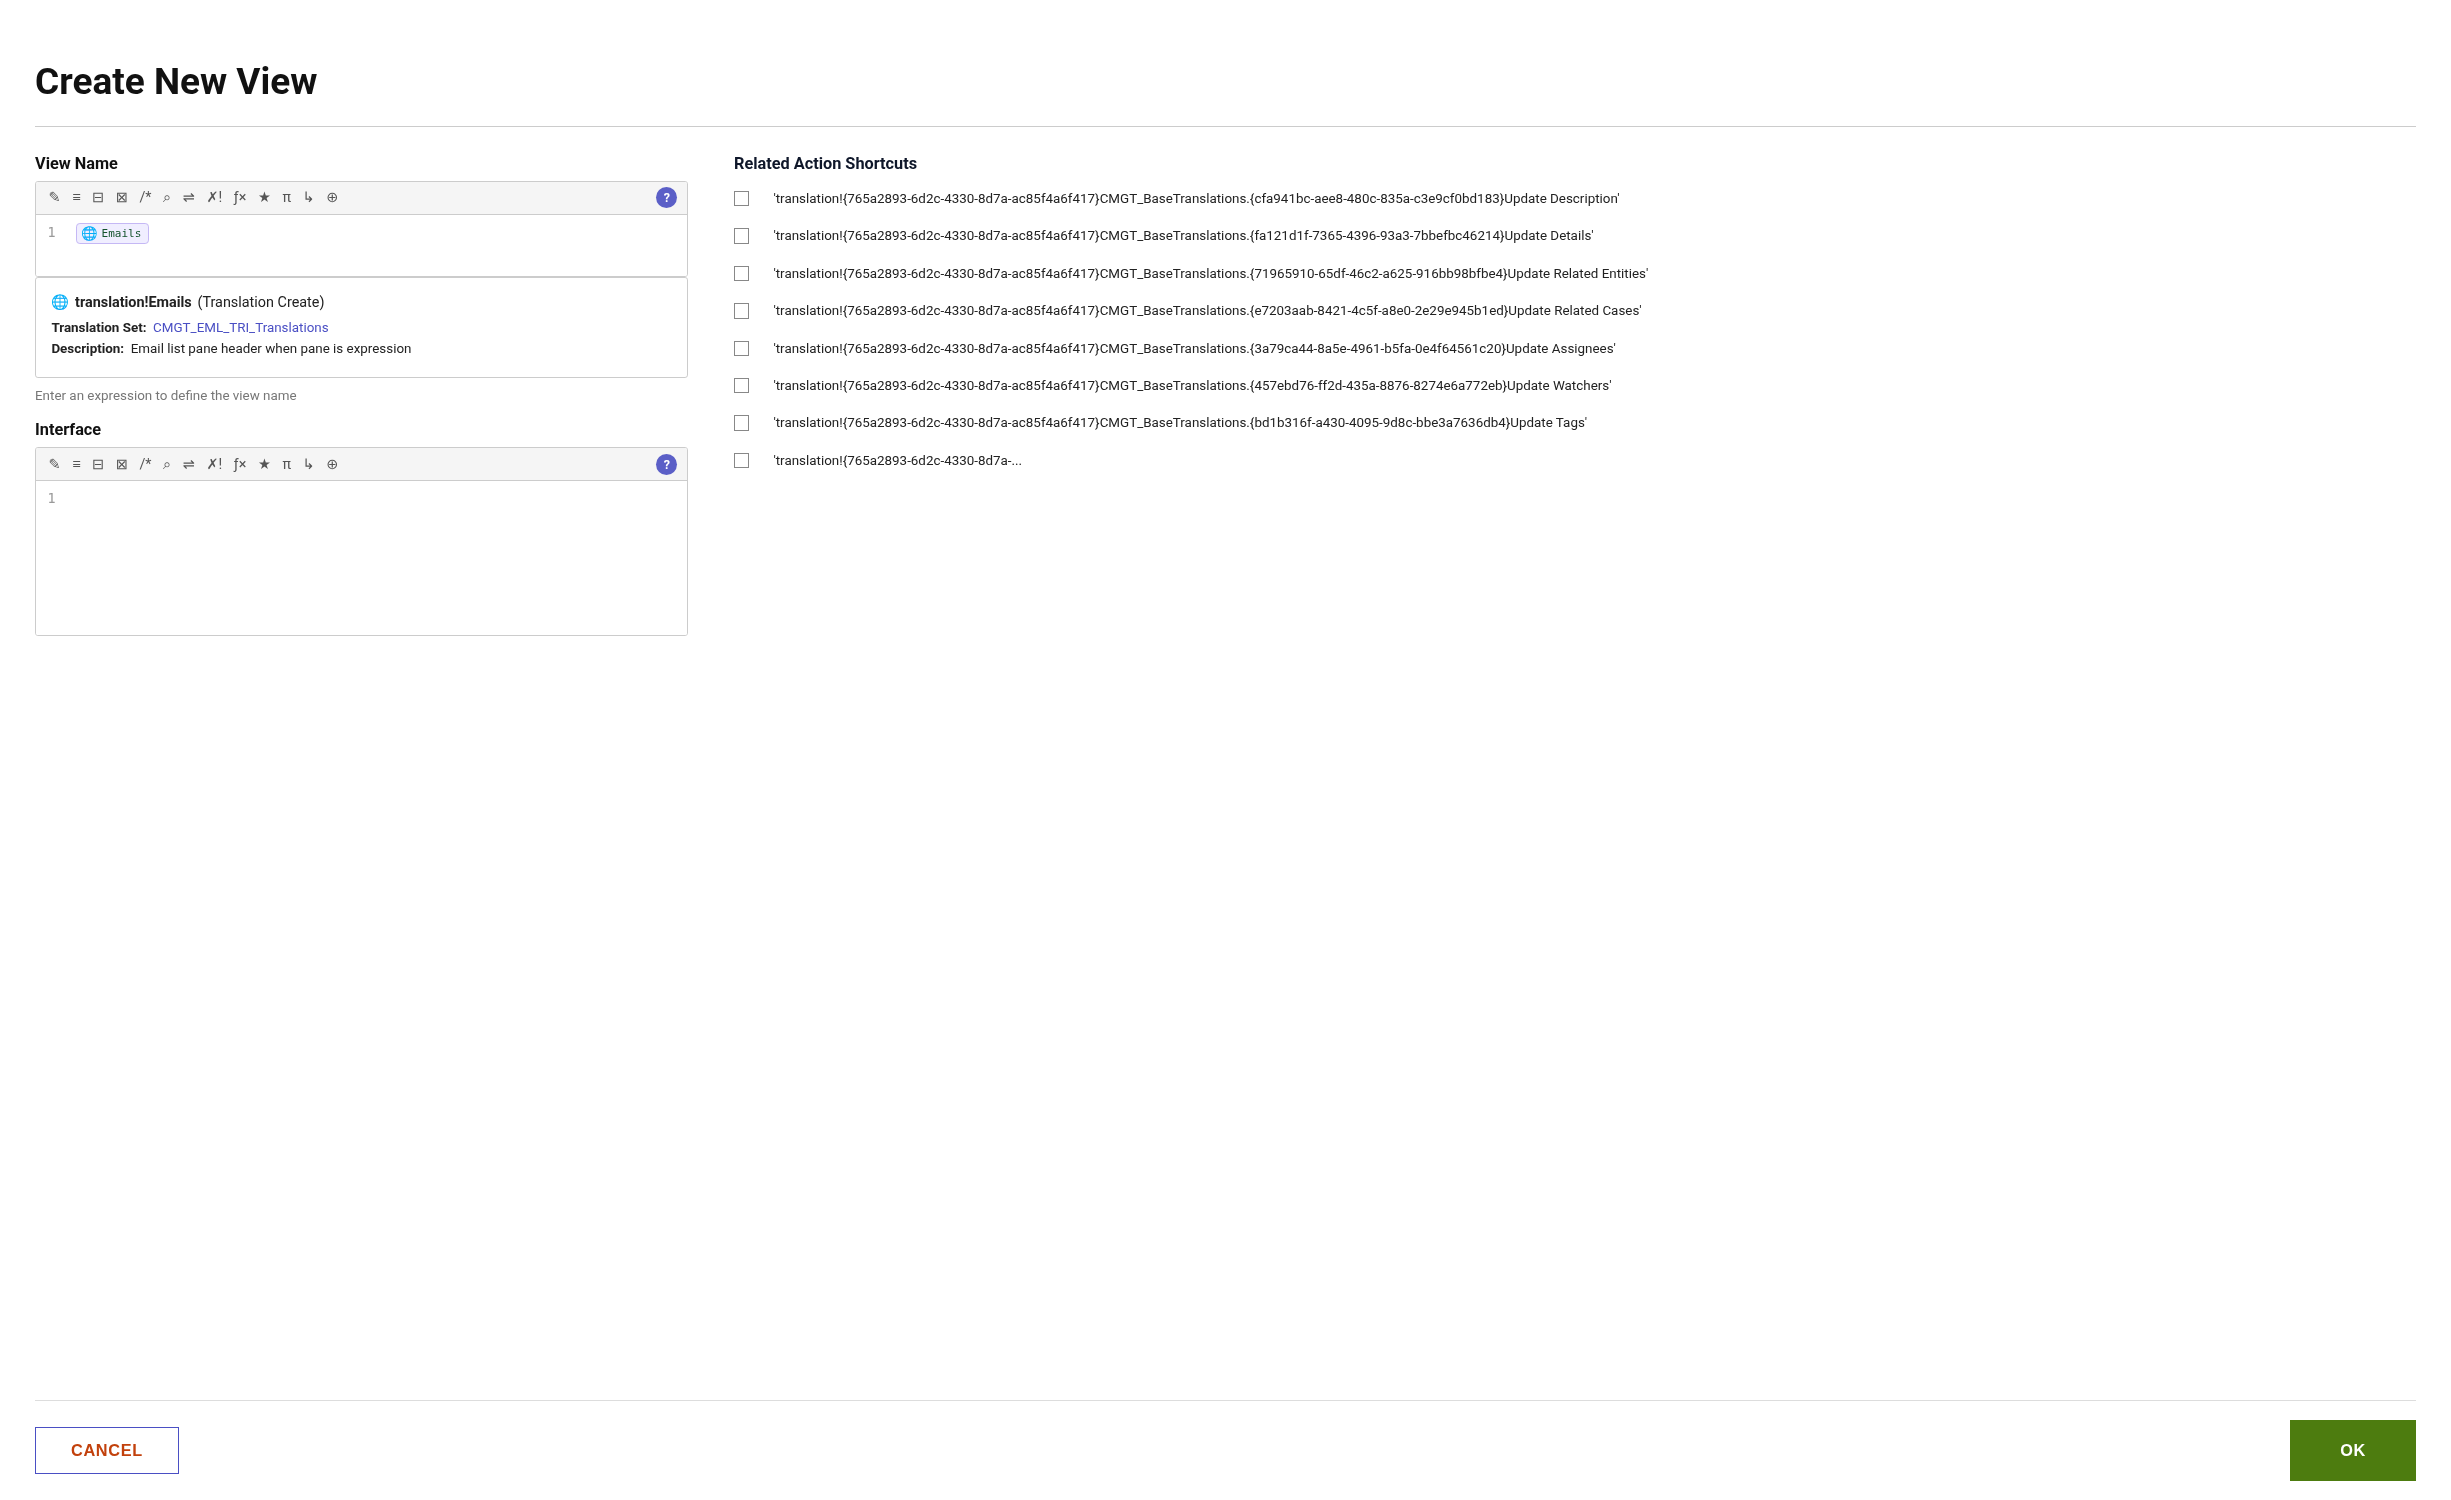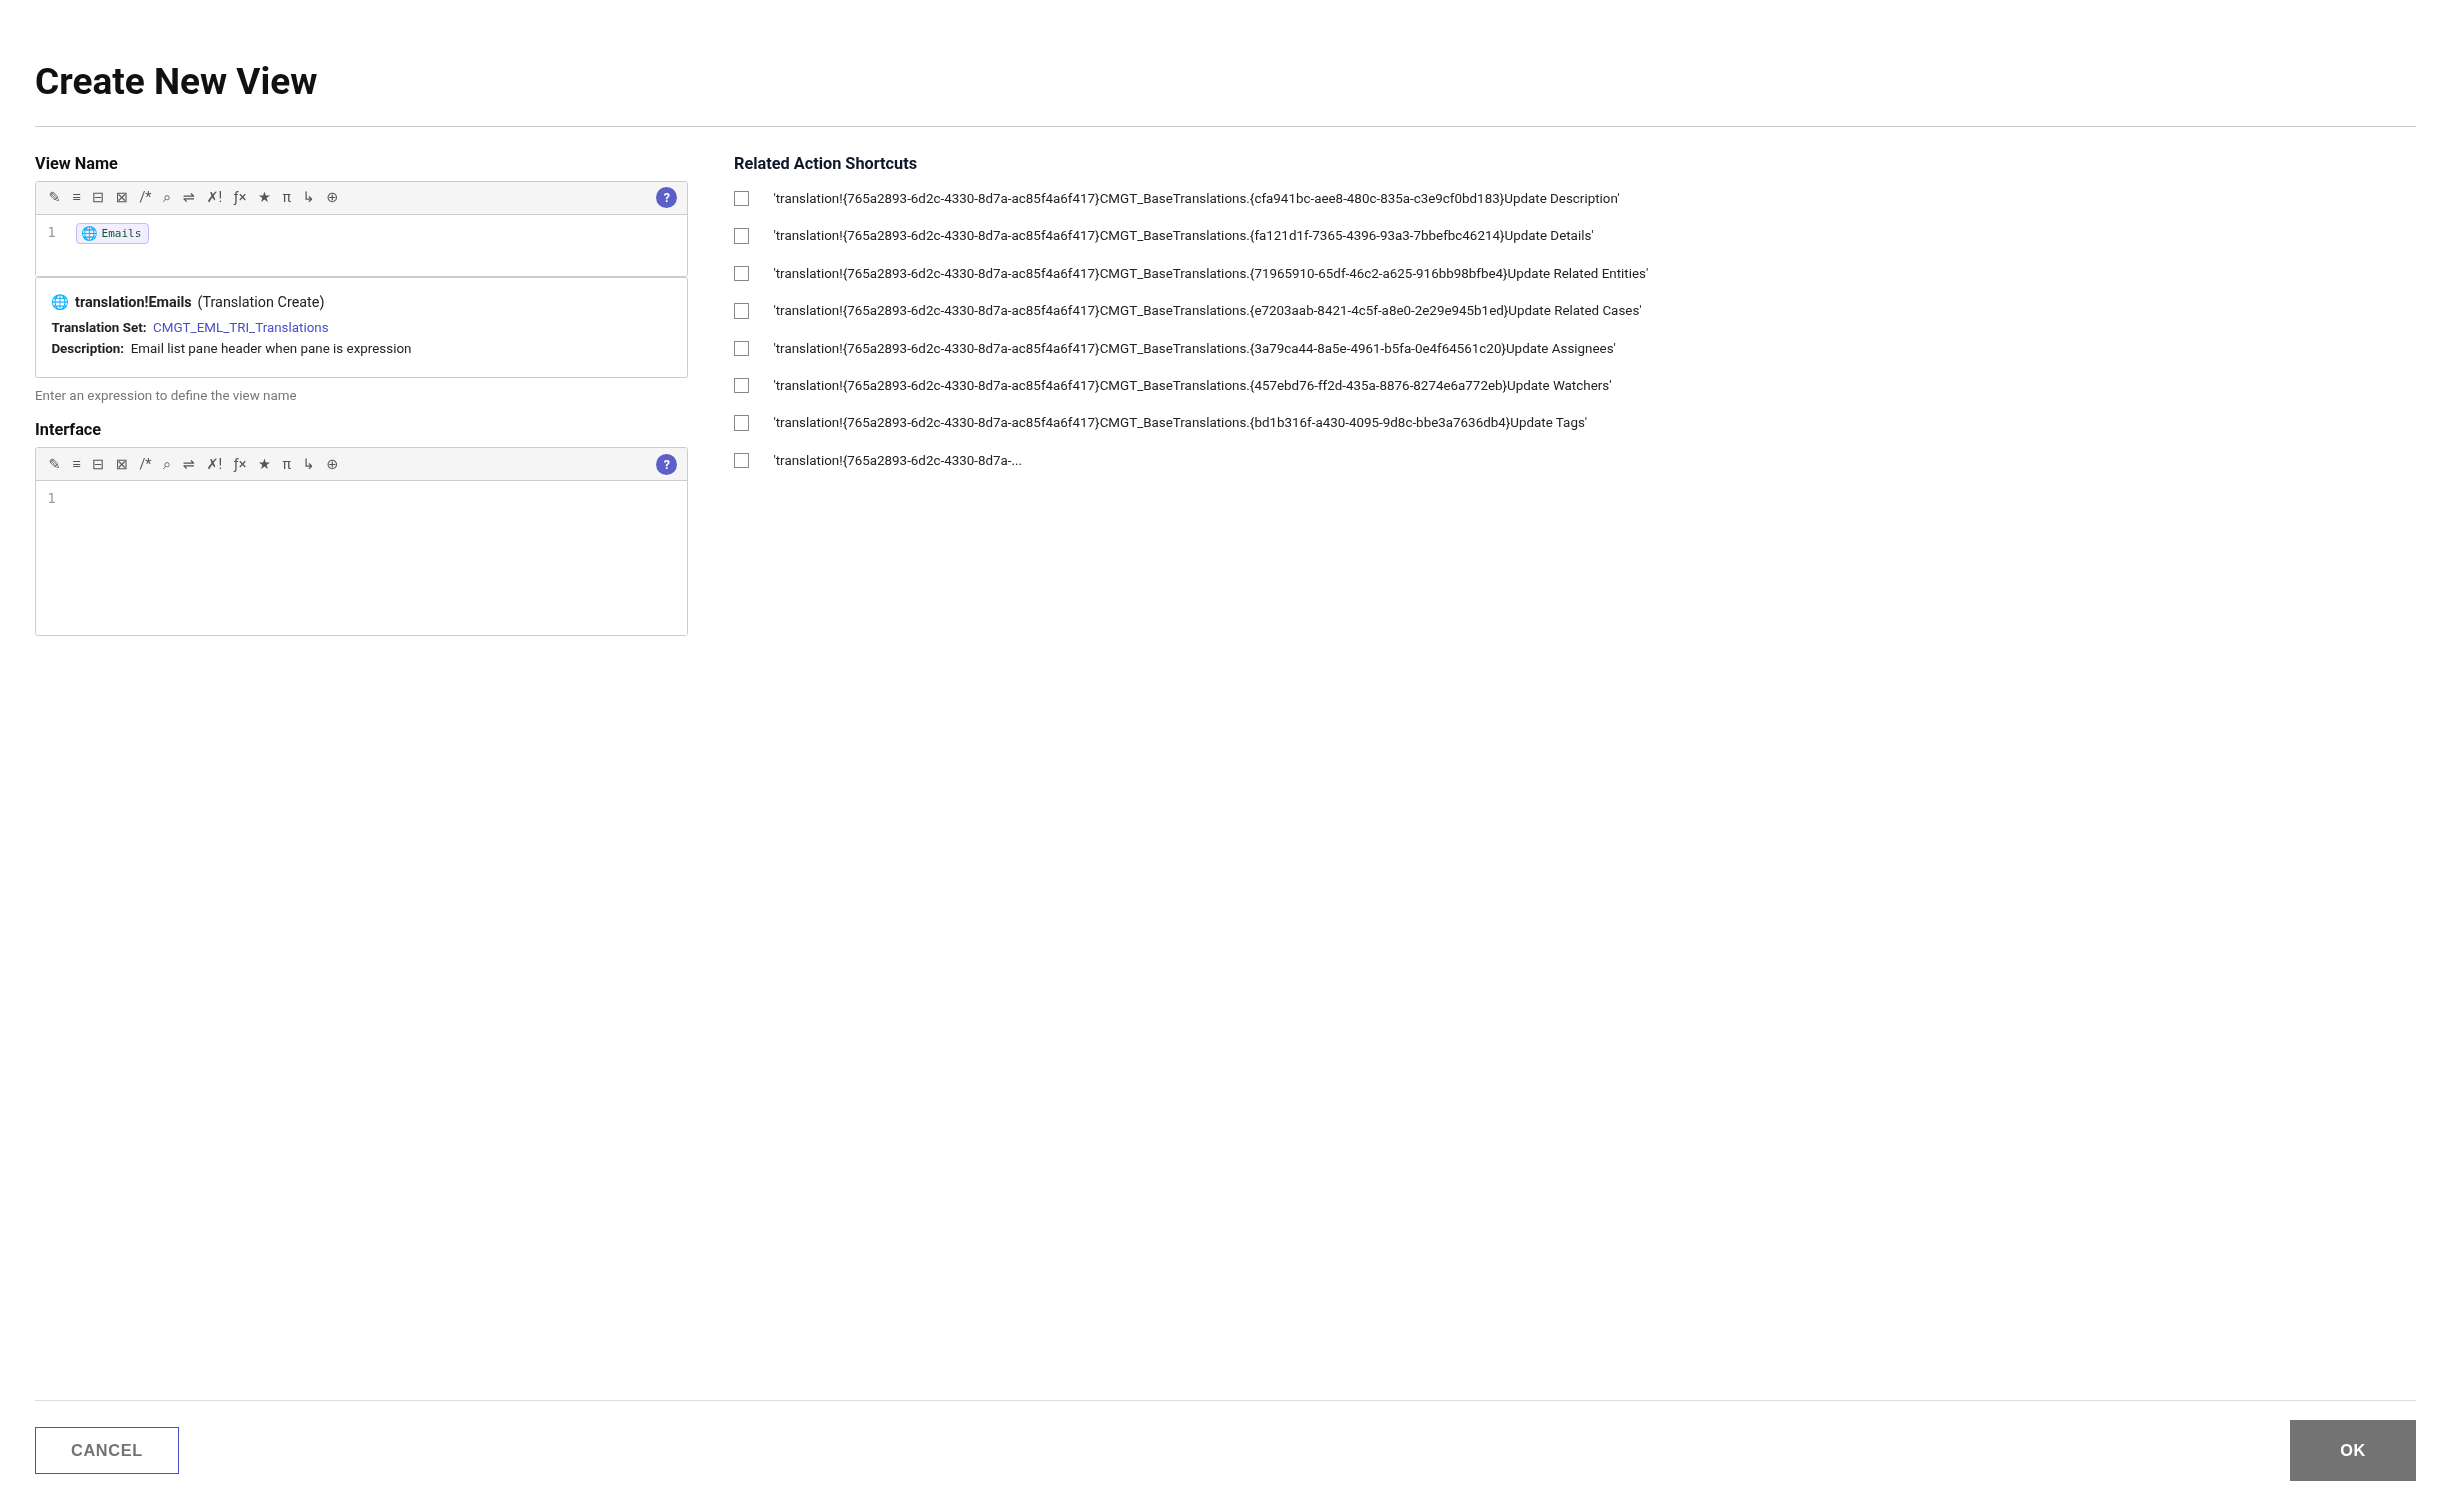--- a/index.html
+++ b/index.html
@@ -237,34 +237,34 @@
       justify-content: space-between;
       align-items: center;
       padding: 19px 0 19px 0;
       border-top: 1px solid #ddd;
       margin-top: 15.4px;
     }
 
     .cancel-button {
       font-size: 16.3px;
       font-weight: 700;
-      color: #737373;
+      color: #c2410c;
       background: #fff;
       border: 1.9px solid #4a4fc4;
       padding: 13.4px 35px;
       cursor: pointer;
       letter-spacing: 0.04em;
       text-transform: uppercase;
     }
 
     .ok-button {
       font-size: 16.3px;
       font-weight: 700;
       color: #fff;
-      background: #737373;
+      background: #4d7c0f;
       border: none;
       padding: 21px 50px;
       cursor: pointer;
       letter-spacing: 0.04em;
       text-transform: uppercase;
     }
   </style>
 </head>
 <body>
 

